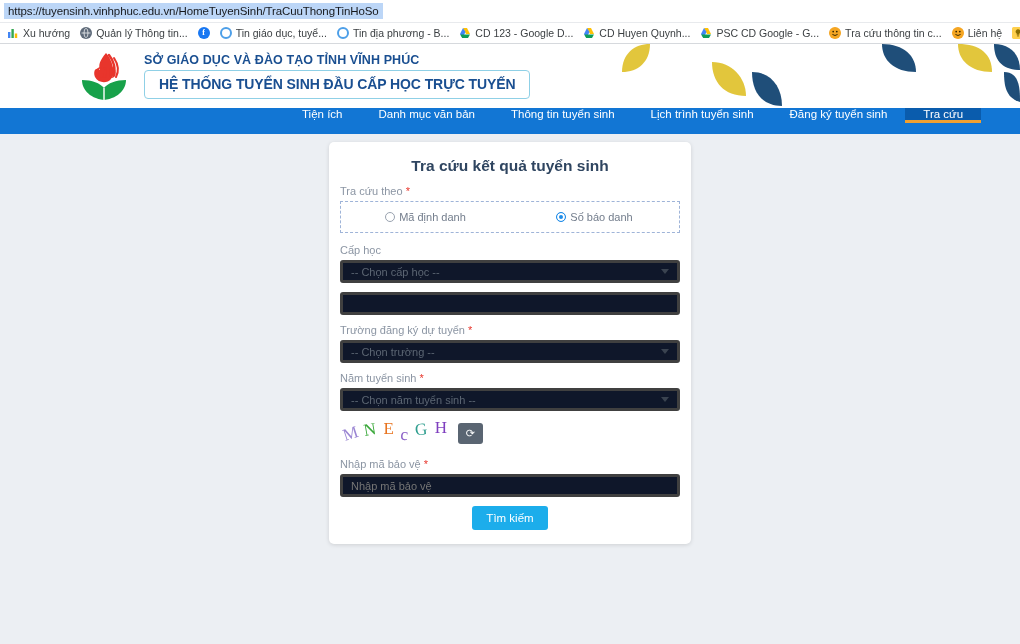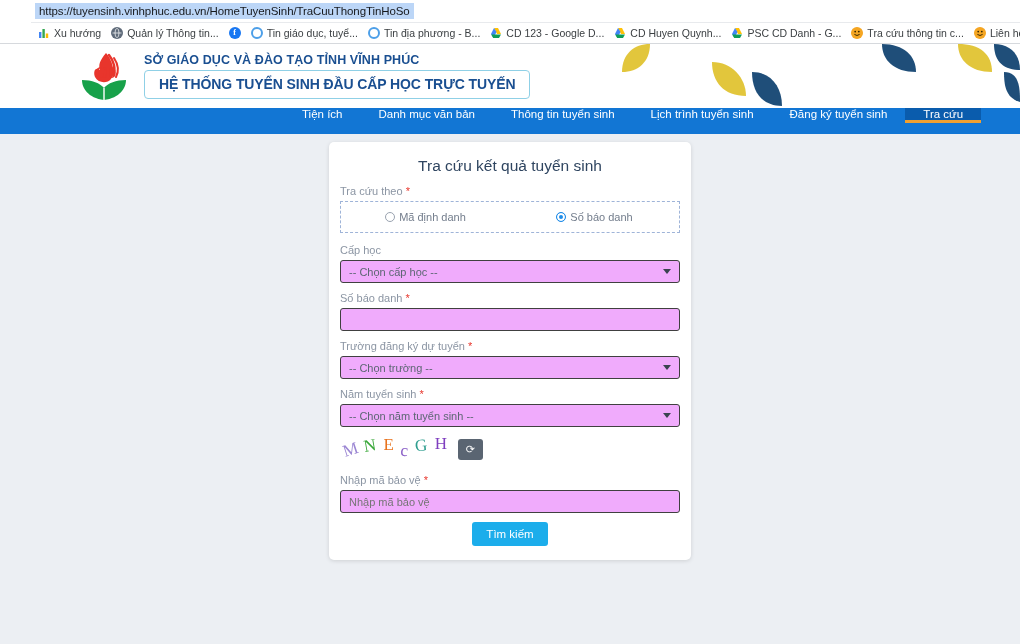--- a/index.html
+++ b/index.html
@@ -9,21 +9,20 @@
     overflow: hidden;
     font-family: "Liberation Sans", sans-serif;
     background: #eceff3;
   }
 
   
   .browser-chrome {
     width: 1020px;
     background: #ffffff;
     border-bottom: 1px solid #d6d9dd;
-    padding-left: 31px;
   }
   .urlbar-row {
     height: 22px;
     display: flex;
     align-items: center;
     padding: 0 4px;
     background: #ffffff;
   }
   .url-text {
     font-size: 11.5px;
@@ -147,21 +146,21 @@
     width: 362px;
     background: #ffffff;
     border-radius: 5px;
     box-shadow: 0 1px 4px rgba(0,0,0,0.13);
     padding: 12px 11px 14px 11px;
   }
   .card-title {
     text-align: center;
     font-size: 15.5px;
     color: #2f4560;
-    font-weight: normal;
+    font-weight: bold;
     margin: 3px 0 10px 0;
   }
   .field-label {
     font-size: 11px;
     color: #8b95a3;
     margin-bottom: 4px;
     display: block;
   }
   .req { color: #e8362c; font-size: 11px; }
 
@@ -191,23 +190,23 @@
   }
   .rb.checked {
     border-color: #1f8ce8;
     background: #1f8ce8;
     box-shadow: inset 0 0 0 2px #ffffff;
   }
 
   .input, .select {
     width: 100%;
     height: 23px;
-    border: 1px solid #404040;
+    border: 3px solid #404040;
     border-radius: 3px;
-    background: #f0abfc;
+    background: #0f172a;
     font-size: 11px;
     color: #5c6673;
     padding: 0 8px;
     outline: none;
     font-family: "Liberation Sans", sans-serif;
     margin-bottom: 9px;
     display: flex;
     align-items: center;
   }
   .select { justify-content: space-between; cursor: pointer; }
@@ -319,21 +318,21 @@
         <span>CD Huyen Quynh...</span>
       </div>
       <div class="bookmark">
         <span class="bm-ico ico-drive">
           <svg width="12" height="12" viewBox="0 0 12 12">
             <path d="M4 1 L8 1 L11 7 L7 7 Z" fill="#ffc107"></path>
             <path d="M4 1 L1 7 L3.5 11 L6.5 5 Z" fill="#4285f4"></path>
             <path d="M1.2 7.6 L11 7.6 L9 11 L3.2 11 Z" fill="#0f9d58"></path>
           </svg>
         </span>
-        <span>PSC CD Danh - G...</span>
+        <span>PSC CD Google - G...</span>
       </div>
       <div class="bookmark">
         <span class="bm-ico ico-smile">
           <svg width="12" height="12" viewBox="0 0 12 12">
             <circle cx="6" cy="6" r="5.4" fill="#f5a623"></circle>
             <circle cx="4.2" cy="4.6" r="0.9" fill="#3a2a00"></circle>
             <circle cx="7.8" cy="4.6" r="0.9" fill="#3a2a00"></circle>
             <path d="M3.4 7.4 Q6 9.6 8.6 7.4" stroke="#3a2a00" stroke-width="1" fill="none"></path>
           </svg>
         </span>
@@ -434,24 +433,20 @@
       </div>
 
     <label class="field-label">
       <span>Cấp học</span>
     </label>
     <div class="select">
       <span>-- Chọn cấp học --</span>
       <span class="caret"></span>
     </div>
 
-    <label class="field-label">
-      <span>Số báo danh</span>
-      <span class="req">*</span>
-    </label>
     <input class="input" type="text" value="" style="">
 
     <label class="field-label">
       <span>Trường đăng ký dự tuyển</span>
       <span class="req">*</span>
     </label>
     <div class="select">
       <span>-- Chọn trường --</span>
       <span class="caret"></span>
     </div>

